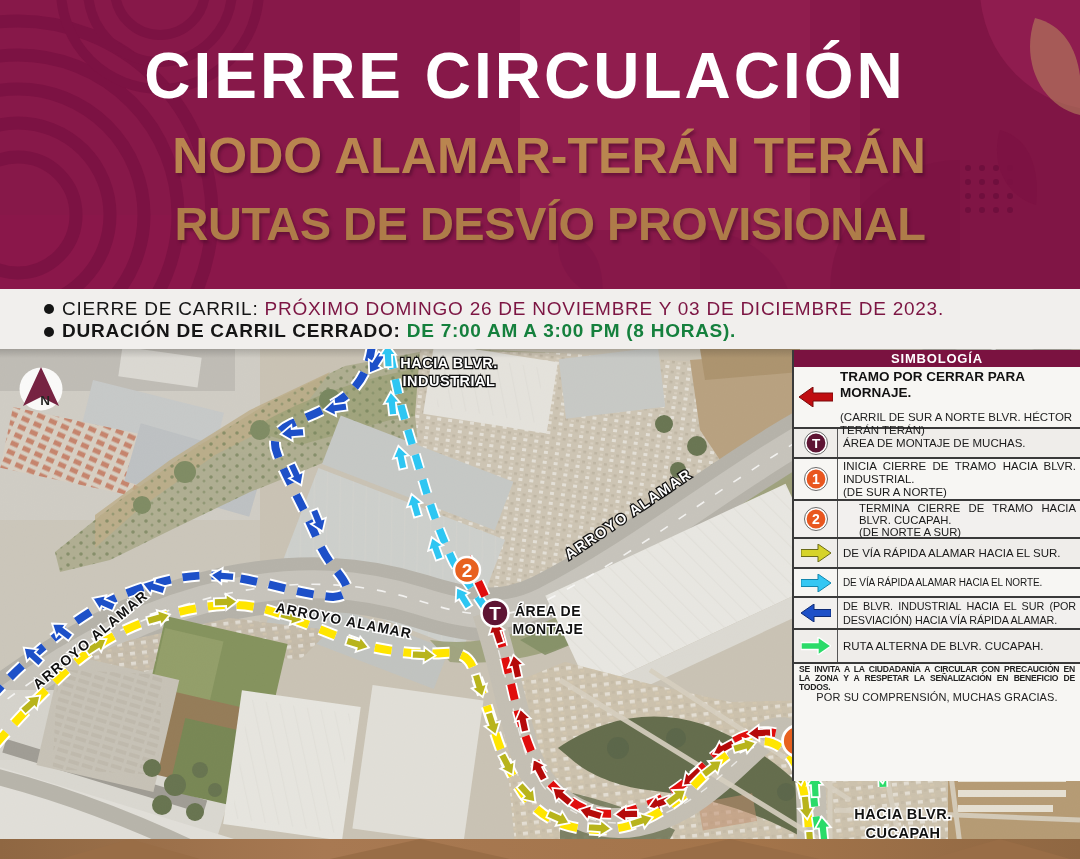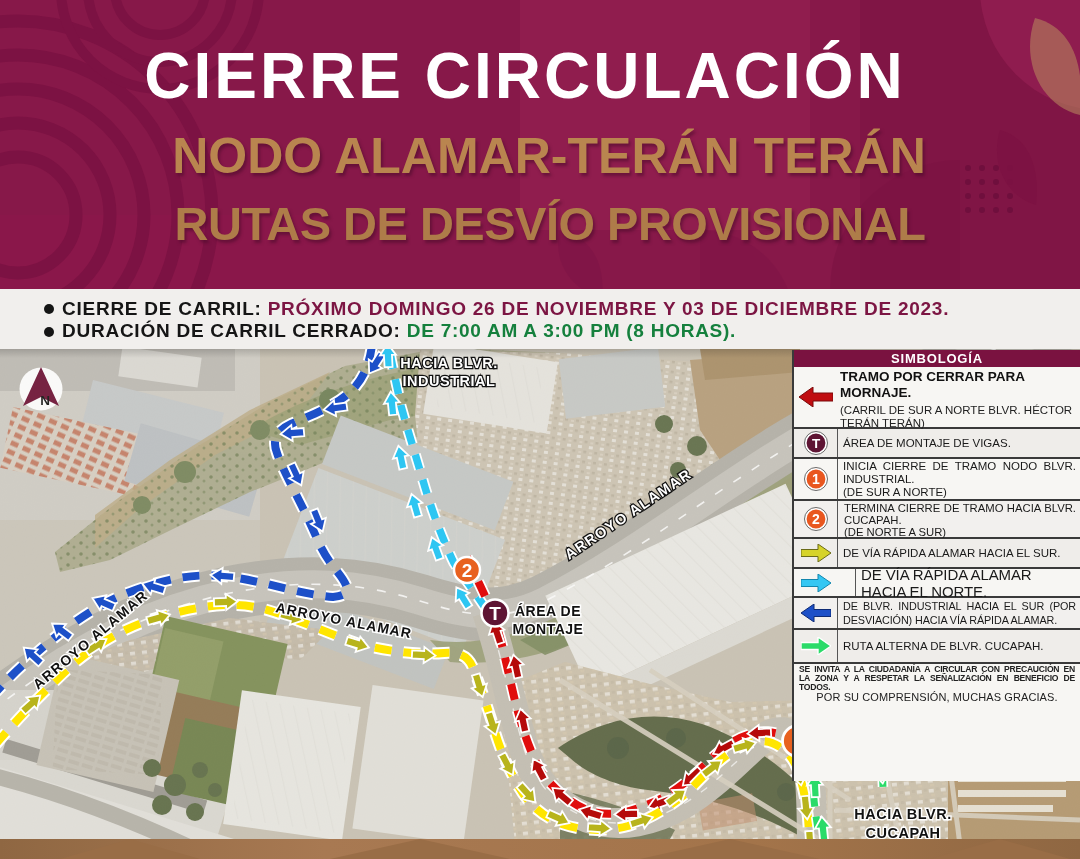--- a/index.html
+++ b/index.html
@@ -60,21 +60,21 @@
 
 <div class="abs" style="left:10px;top:196px;width:1080px;text-align:center;color:#ae7c49;font-weight:bold;font-size:47px;letter-spacing:-0.5px;white-space:nowrap;text-shadow:2px 3px 3px rgba(70,10,40,0.5);">RUTAS DE DESVÍO PROVISIONAL</div>
 </div>
 
 <div class="abs" style="left:0;top:289px;width:1080px;height:60px;background:#f1efed;">
 
   <div class="abs" style="left:44px;top:15px;width:10px;height:10px;border-radius:50%;background:#151515;"></div>
 
   <div class="abs" style="left:44px;top:38px;width:10px;height:10px;border-radius:50%;background:#151515;"></div>
 
-  <div class="abs" style="left:62px;top:9px;font-size:19px;font-weight:bold;color:#151515;letter-spacing:0.75px;white-space:nowrap;">CIERRE DE CARRIL: <span style="color:#7c1543">PRÓXIMO DOMINGO 26 DE NOVIEMBRE Y 03 DE DICIEMBRE DE 2023.</span></div>
+  <div class="abs" style="left:62px;top:9px;font-size:19px;font-weight:normal;color:#151515;letter-spacing:0.75px;white-space:nowrap;">CIERRE DE CARRIL: <span style="color:#7c1543">PRÓXIMO DOMINGO 26 DE NOVIEMBRE Y 03 DE DICIEMBRE DE 2023.</span></div>
 
   <div class="abs" style="left:62px;top:31px;font-size:19px;font-weight:bold;color:#151515;letter-spacing:0.75px;white-space:nowrap;">DURACIÓN DE CARRIL CERRADO: <span style="color:#15803d">DE 7:00 AM A 3:00 PM (8 HORAS).</span></div>
 </div>
 
 <div class="abs" style="left:0;top:349px;width:1080px;height:510px;overflow:hidden;">
 <svg width="1080" height="510" viewBox="0 349 1080 510" style="position:absolute;left:0;top:0;">
 
   <rect x="0" y="349" width="1080" height="510" fill="#c9c2b3"></rect>
   <defs>
     <filter id="grain" x="0" y="0" width="100%" height="100%">
@@ -401,73 +401,73 @@
   <div style="background:#7a1240;color:#fff;font-weight:bold;font-size:13px;text-align:center;height:17px;line-height:17px;letter-spacing:0.8px;">SIMBOLOGÍA</div>
 
   <div style="box-sizing:border-box;height:62px;display:flex;border-bottom:2px solid #3a3a3a;">
     <div style="width:43px;display:flex;align-items:center;justify-content:center;flex:none;">
       <svg width="34" height="20" viewBox="0 0 34 20">
           <path d="M34,6 L14,6 L14,0 L0,10 L14,20 L14,14 L34,14 z" fill="#c00d10" stroke="#7a0a0a" stroke-width="1"></path>
         </svg>
     </div>
     <div style="flex:1;padding:2px 4px 0 3px;">
       <div style="font-size:13.5px;font-weight:bold;color:#111;line-height:1.15;">TRAMO POR CERRAR PARA MORNAJE.</div>
-      <div style="font-size:11.5px;color:#222;line-height:1.1;margin-top:4px;">(CARRIL DE SUR A NORTE BLVR. HÉCTOR TERÁN TERÁN)</div>
+      <div style="font-size:11.5px;color:#222;line-height:1.1;margin-top:11px;">(CARRIL DE SUR A NORTE BLVR. HÉCTOR TERÁN TERÁN)</div>
     </div>
   </div>
 
   <div style="box-sizing:border-box;height:30px;display:flex;border-bottom:2px solid #3a3a3a;background:#efedea;">
     <div style="width:43px;display:flex;align-items:center;justify-content:center;flex:none;">
       <svg width="24" height="24" viewBox="0 0 24 24">
           <circle cx="12" cy="12" r="10.5" fill="#5e1433" stroke="#fff" stroke-width="2.2"></circle>
           <circle cx="12" cy="12" r="11.5" fill="none" stroke="#444" stroke-width="0.8"></circle>
           <text x="12" y="16.8" font-size="13.5" font-weight="bold" fill="#fff" text-anchor="middle" font-family="Liberation Sans">T</text>
         </svg>
     </div>
-    <div style="flex:1;border-left:1.5px solid #555;padding:0 4px 0 5px;display:flex;align-items:center;font-size:11.5px;color:#1a1a1a;">ÁREA DE MONTAJE DE VIGAS.</div>
+    <div style="flex:1;border-left:1.5px solid #555;padding:0 4px 0 5px;display:flex;align-items:center;font-size:11.5px;color:#1a1a1a;">ÁREA DE MONTAJE DE MUCHAS.</div>
   </div>
 
   <div style="box-sizing:border-box;height:42px;display:flex;border-bottom:2px solid #3a3a3a;">
     <div style="width:43px;display:flex;align-items:center;justify-content:center;flex:none;">
       <svg width="24" height="24" viewBox="0 0 24 24">
           <circle cx="12" cy="12" r="10.5" fill="#e9571f" stroke="#fff" stroke-width="2.2"></circle>
           <circle cx="12" cy="12" r="11.5" fill="none" stroke="#444" stroke-width="0.8"></circle>
           <text x="12" y="16.8" font-size="14" font-weight="bold" fill="#fff" text-anchor="middle" font-family="Liberation Sans">1</text>
         </svg>
     </div>
-    <div style="flex:1;border-left:1.5px solid #555;padding:1px 4px 0 5px;font-size:11.5px;color:#1a1a1a;line-height:1.12;"><span style="display:block;text-align:justify;">INICIA CIERRE DE TRAMO NODO BLVR. INDUSTRIAL.</span>(DE SUR A NORTE)</div>
+    <div style="flex:1;border-left:1.5px solid #555;padding:1px 4px 0 5px;font-size:11.5px;color:#1a1a1a;line-height:1.12;"><span style="display:block;text-align:justify;">INICIA CIERRE DE TRAMO HACIA BLVR. INDUSTRIAL.</span>(DE SUR A NORTE)</div>
   </div>
 
   <div style="box-sizing:border-box;height:38px;display:flex;border-bottom:2px solid #3a3a3a;background:#f2f0ee;">
     <div style="width:43px;display:flex;align-items:center;justify-content:center;flex:none;">
       <svg width="24" height="24" viewBox="0 0 24 24">
           <circle cx="12" cy="12" r="10.5" fill="#e9571f" stroke="#fff" stroke-width="2.2"></circle>
           <circle cx="12" cy="12" r="11.5" fill="none" stroke="#444" stroke-width="0.8"></circle>
           <text x="12" y="16.8" font-size="14" font-weight="bold" fill="#fff" text-anchor="middle" font-family="Liberation Sans">2</text>
         </svg>
     </div>
-    <div style="flex:1;border-left:1.5px solid #555;padding:1px 4px 0 6px;font-size:11.3px;color:#1a1a1a;line-height:1.08;"><span style="display:block;text-align:justify;">TERMINA CIERRE DE TRAMO HACIA BLVR. CUCAPAH.</span>(DE NORTE A SUR)</div>
+    <div style="flex:1;border-left:1.5px solid #555;padding:1px 4px 0 21px;font-size:11.3px;color:#1a1a1a;line-height:1.08;"><span style="display:block;text-align:justify;">TERMINA CIERRE DE TRAMO HACIA BLVR. CUCAPAH.</span>(DE NORTE A SUR)</div>
   </div>
 
   <div style="box-sizing:border-box;height:30px;display:flex;border-bottom:2px solid #3a3a3a;background:#efedea;">
     <div style="width:43px;display:flex;align-items:center;justify-content:center;flex:none;">
       <svg width="30" height="18" viewBox="0 0 30 18">
           <path d="M0,5.5 L17,5.5 L17,0 L30,9 L17,18 L17,12.5 L0,12.5 z" fill="#d6d32a" stroke="#6a6a18" stroke-width="1"></path>
         </svg>
     </div>
     <div style="flex:1;border-left:1.5px solid #555;padding:0 4px 0 5px;display:flex;align-items:center;font-size:11.5px;color:#1a1a1a;">DE VÍA RÁPIDA ALAMAR HACIA EL SUR.</div>
   </div>
 
   <div style="box-sizing:border-box;height:29px;display:flex;border-bottom:2px solid #3a3a3a;">
     <div style="width:43px;display:flex;align-items:center;justify-content:center;flex:none;">
       <svg width="30" height="18" viewBox="0 0 30 18">
           <path d="M0,5.5 L17,5.5 L17,0 L30,9 L17,18 L17,12.5 L0,12.5 z" fill="#35c7f3" stroke="#1286ad" stroke-width="1"></path>
         </svg>
     </div>
-    <div style="flex:1;border-left:1.5px solid #555;padding:0 4px 0 5px;display:flex;align-items:center;font-size:15px;color:#1a1a1a;letter-spacing:-0.1px;margin-left:18px;">DE VÍA RÁPIDA ALAMAR HACIA EL NORTE.</div>
+    <div style="flex:1;border-left:1.5px solid #555;padding:0 4px 0 5px;display:flex;align-items:center;font-size:10px;color:#1a1a1a;letter-spacing:-0.1px;">DE VÍA RÁPIDA ALAMAR HACIA EL NORTE.</div>
   </div>
 
   <div style="box-sizing:border-box;height:32px;display:flex;border-bottom:2px solid #3a3a3a;background:#f2f0ee;">
     <div style="width:43px;display:flex;align-items:center;justify-content:center;flex:none;">
       <svg width="30" height="18" viewBox="0 0 30 18">
           <path d="M30,5.5 L13,5.5 L13,0 L0,9 L13,18 L13,12.5 L30,12.5 z" fill="#1d50c8" stroke="#0d2a74" stroke-width="1"></path>
         </svg>
     </div>
     <div style="flex:1;border-left:1.5px solid #555;padding:1px 4px 0 5px;font-size:10.8px;color:#1a1a1a;line-height:1.3;text-align:justify;letter-spacing:-0.1px;">DE BLVR. INDUSTRIAL HACIA EL SUR (POR DESVIACIÓN) HACIA VÍA RÁPIDA ALAMAR.</div>
   </div>

